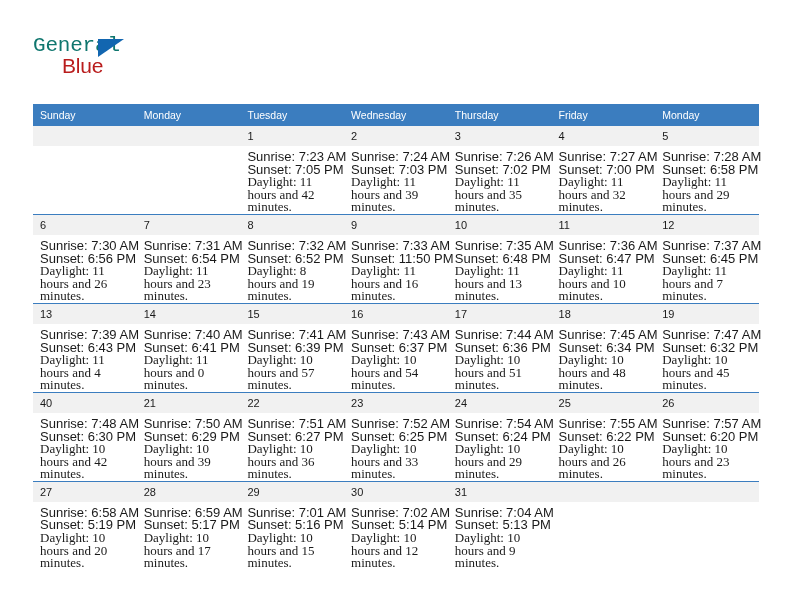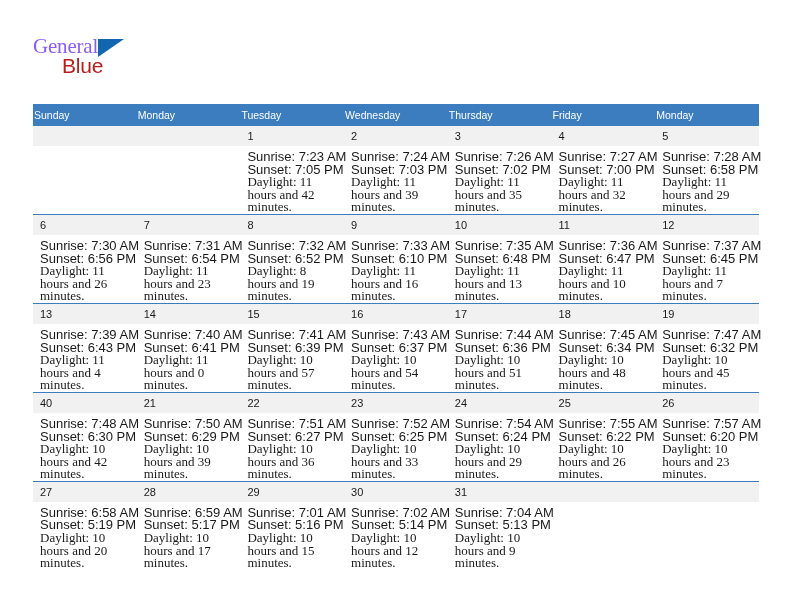--- a/index.html
+++ b/index.html
@@ -37,22 +37,22 @@
     top: 8px;
     width: 140px;
     height: 52px;
   }
   .logo-general {
     position: absolute;
     left: 0;
     top: 0;
     font-size: 21px;
     letter-spacing: -0.2px;
-    color: #8b5cf6;
-    font-family: Liberation Serif, serif;
+    color: #0f766e;
+    font-family: Liberation Mono, monospace;
   }
   .logo-triangle {
     position: absolute;
     left: 65px;
     top: 5px;
     width: 0;
     height: 0;
     border-left: 26px solid #1266b0;
     border-bottom: 18px solid transparent;
   }
@@ -95,21 +95,21 @@
     border-collapse: collapse;
     table-layout: fixed;
   }
 
   .calendar th {
     background: #3b7dbf;
     color: #ffffff;
     font-size: 10.5px;
     font-weight: normal;
     text-align: left;
-    padding: 5px 0 5px 1px;
+    padding: 5px 0 5px 7px;
     height: 12px;
     border: none;
   }
 
   .calendar td {
     vertical-align: top;
     padding: 0;
     width: 103.7px;
     height: 84px;
     border-top: 1px solid #3b7dbf;
@@ -244,21 +244,21 @@
             <div class="cellbody">
               <div>Sunrise: 7:32 AM</div>
               <div>Sunset: 6:52 PM</div>
               <div class="daylight-wrap">Daylight: 8 hours and 19 minutes.</div>
             </div>
           </td>
           <td>
             <div class="daynum">9</div>
             <div class="cellbody">
               <div>Sunrise: 7:33 AM</div>
-              <div>Sunset: 6:10 PM</div>
+              <div>Sunset: 11:50 PM</div>
               <div class="daylight-wrap">Daylight: 11 hours and 16 minutes.</div>
             </div>
           </td>
           <td>
             <div class="daynum">10</div>
             <div class="cellbody">
               <div>Sunrise: 7:35 AM</div>
               <div>Sunset: 6:48 PM</div>
               <div class="daylight-wrap">Daylight: 11 hours and 13 minutes.</div>
             </div>

